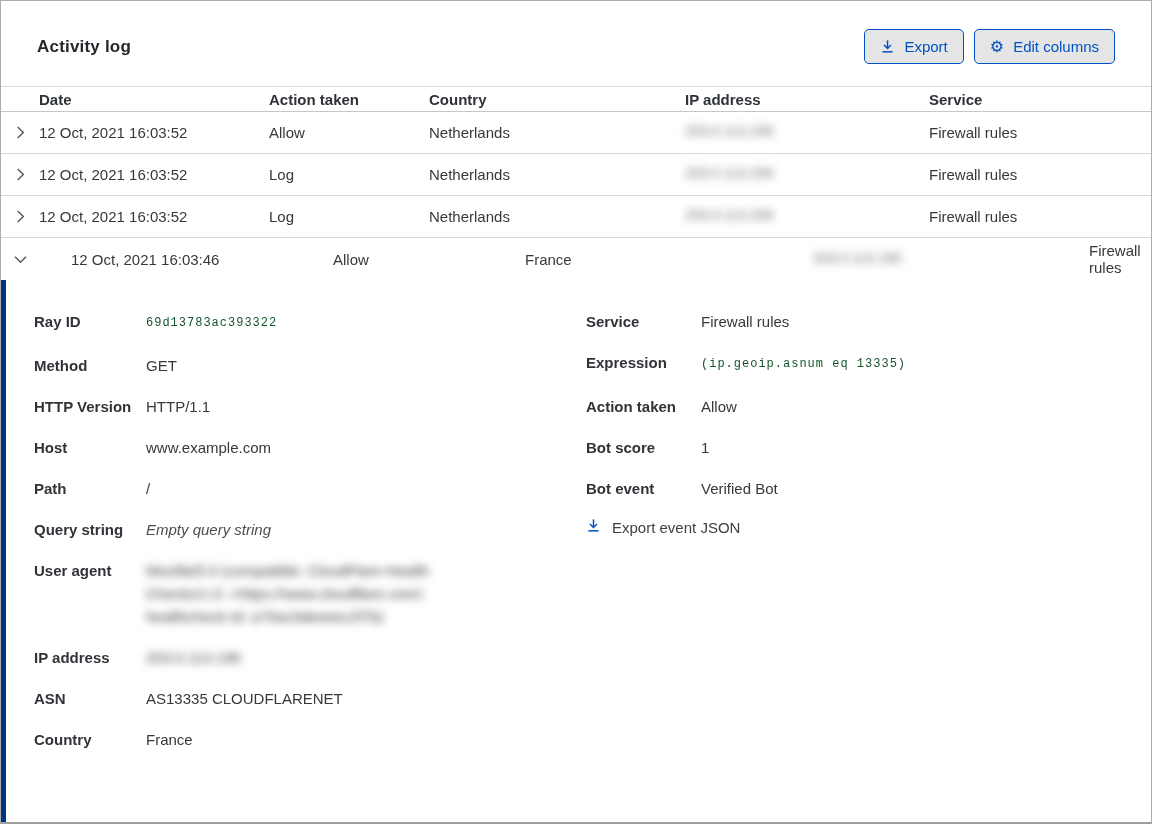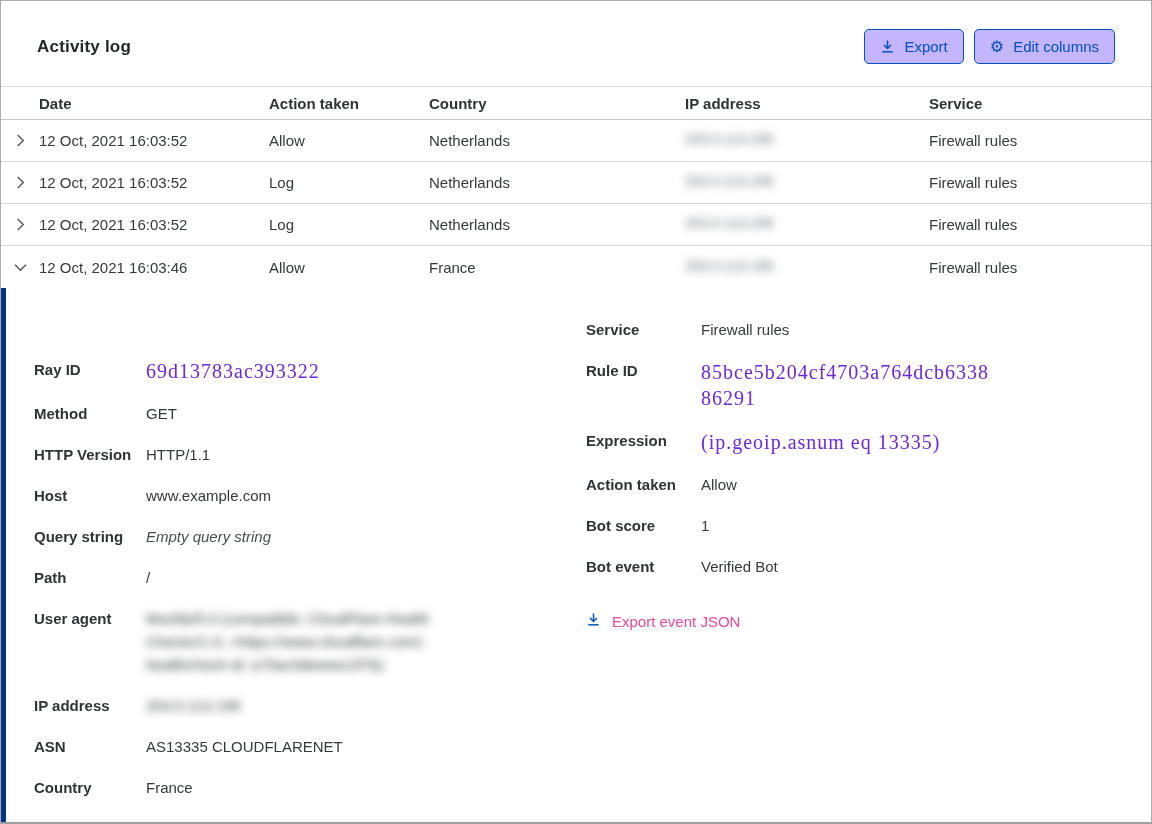--- a/index.html
+++ b/index.html
@@ -17,79 +17,79 @@
   
   .top-bar {
     display: flex; justify-content: space-between; align-items: center;
     padding: 28px 36px 22px 36px;
   }
   .page-title { font-size: 17px; font-weight: 700; color: #24282c; letter-spacing: .2px; }
   .actions { display: flex; gap: 10px; }
   .btn {
     display: inline-flex; align-items: center; gap: 9px;
     height: 35px; padding: 0 15px;
-    background: #c4b5fd; border: 1px solid #0051c3; border-radius: 5px;
+    background: #e5e5e5; border: 1px solid #0051c3; border-radius: 5px;
     color: #0051c3; font-size: 15px; font-family: inherit; cursor: pointer;
   }
   .btn svg { display: block; }
   .gear-glyph { font-size: 16px; line-height: 1; }
 
   
   .grid-cols {
     display: grid;
     grid-template-columns: 38px 230px 160px 256px 244px 1fr;
     align-items: center;
   }
   .thead {
     border-top: 1px solid #dcdddd;
     border-bottom: 1px solid #c6c7c9;
-    height: 34px;
+    height: 26px;
     font-size: 15px; font-weight: 600; color: #2f3338;
   }
   .trow {
     height: 42px;
     border-bottom: 1px solid #d7d8d9;
     font-size: 15px; color: #36393a;
     cursor: pointer;
   }
-  .trow.expanded { border-bottom: none; }
+  .trow.expanded { border-bottom: none; gap: 32px; }
   .chev-cell { display: flex; justify-content: center; align-items: center; }
   .chev { width: 15px; height: 15px; color: #54565b; transition: transform .1s; }
   .trow.expanded .chev { transform: rotate(90deg); }
   .redacted {
     filter: blur(4px);
     color: #6a6e74;
     user-select: none;
     font-size: 14px;
   }
   .cell-ip .redacted { display: inline-block; max-width: 130px; overflow: hidden; white-space: nowrap; }
 
   
   .details-panel {
     flex: 1;
     border-left: 5px solid #003681;
     padding: 30px 40px 0 28px;
     display: flex;
   }
-  .col-left { width: 552px; flex: none; margin-top: 40px; }
+  .col-left { width: 552px; flex: none; }
   .col-right { flex: 1; }
   .field { display: grid; grid-template-columns: 112px 1fr; margin-bottom: 18px; align-items: start; }
   .col-right .field { grid-template-columns: 115px 1fr; }
   .field .flabel { font-size: 15px; font-weight: 700; color: #303338; line-height: 23px; }
   .field .fvalue { font-size: 15px; color: #36393a; line-height: 23px; max-width: 300px; word-wrap: break-word; }
   .fvalue.mono {
-    font-family: Liberation Serif, serif;
-    font-size: 20px; letter-spacing: 1px; color: #6d28d9;
+    font-family: Liberation Mono, monospace;
+    font-size: 12px; letter-spacing: 1px; color: #14532d;
     line-height: 26px; word-break: break-all; max-width: 292px;
   }
   .fvalue.italic { font-style: italic; color: #494d52; }
   .fvalue.redacted { line-height: 23px; word-break: break-all; max-width: 290px; filter: blur(4px); }
   .json-link {
     display: inline-flex; align-items: center; gap: 11px;
-    color: #ec4899; font-size: 15px; margin-top: 16px; cursor: pointer;
+    color: #404040; font-size: 15px; margin-top: 0; cursor: pointer;
     text-decoration: none;
   }
 </style>
 </head>
 <body>
 
 <div class="page">
 
   <div class="top-bar">
     <div class="page-title">Activity log</div>
@@ -183,26 +183,26 @@
   </div>
         <div class="field">
     <div class="flabel">HTTP Version</div>
     <div class="fvalue">HTTP/1.1</div>
   </div>
         <div class="field">
     <div class="flabel">Host</div>
     <div class="fvalue">www.example.com</div>
   </div>
         <div class="field">
+    <div class="flabel">Path</div>
+    <div class="fvalue">/</div>
+  </div>
+        <div class="field">
     <div class="flabel">Query string</div>
     <div class="fvalue italic">Empty query string</div>
-  </div>
-        <div class="field">
-    <div class="flabel">Path</div>
-    <div class="fvalue">/</div>
   </div>
         <div class="field">
     <div class="flabel">User agent</div>
     <div class="fvalue redacted">Mozilla/5.0 (compatible; CloudFlare-HealthChecks/1.0; +https://www.cloudflare.com/; healthcheck-id: a75ac5deeeec2f7b)</div>
   </div>
         <div class="field">
     <div class="flabel">IP address</div>
     <div class="fvalue redacted">203.0.113.195</div>
   </div>
         <div class="field">
@@ -212,24 +212,20 @@
         <div class="field">
     <div class="flabel">Country</div>
     <div class="fvalue">France</div>
   </div>
       </div>
     <div class="col-right">
       <div>
           <div class="field">
     <div class="flabel">Service</div>
     <div class="fvalue">Firewall rules</div>
-  </div>
-          <div class="field">
-    <div class="flabel">Rule ID</div>
-    <div class="fvalue mono">85bce5b204cf4703a764dcb633886291</div>
   </div>
           <div class="field">
     <div class="flabel">Expression</div>
     <div class="fvalue mono">(ip.geoip.asnum eq 13335)</div>
   </div>
           <div class="field">
     <div class="flabel">Action taken</div>
     <div class="fvalue">Allow</div>
   </div>
           <div class="field">

